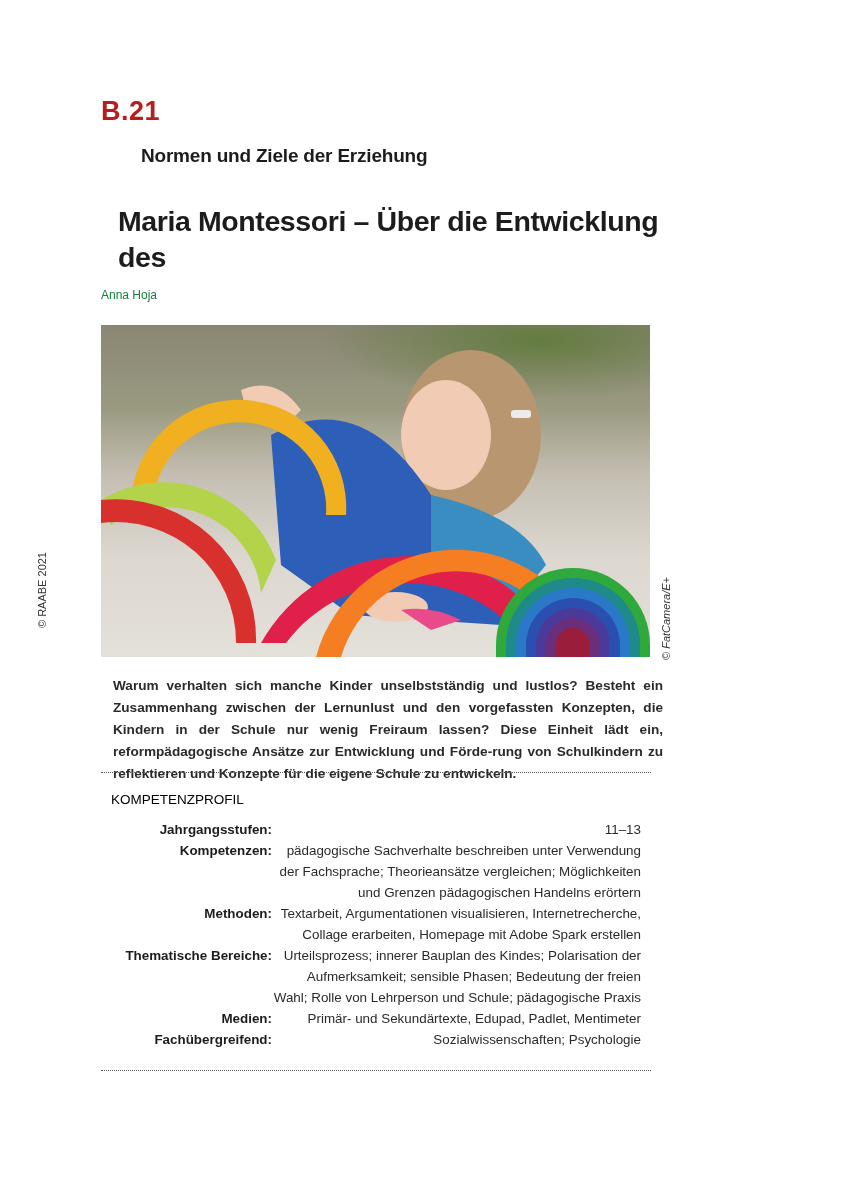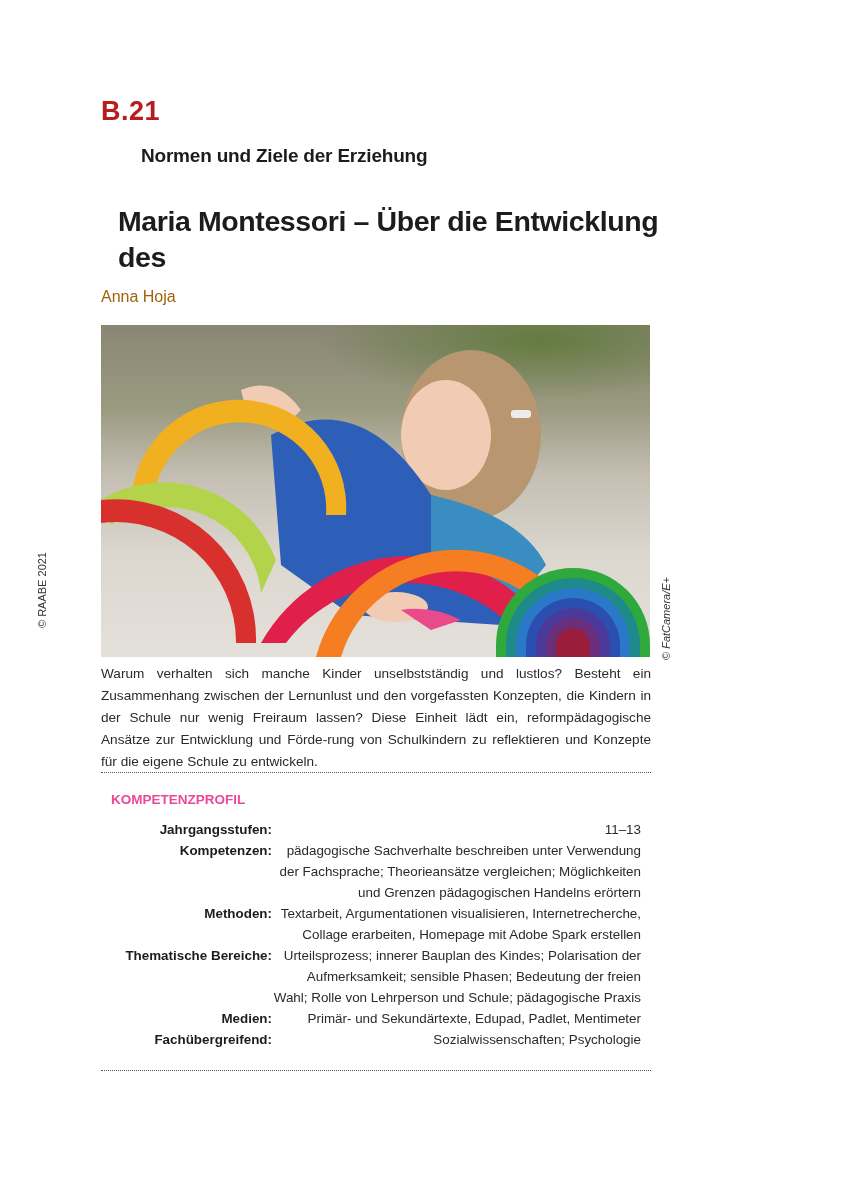--- a/index.html
+++ b/index.html
@@ -13,44 +13,44 @@
   }
   .subject {
     position: absolute; left: 101px; top: 145px; font-size: 19px; font-weight: bold;
     color: #1c1c1c; letter-spacing: -0.2px; margin-left: 40px;
   }
   .title {
     position: absolute; left: 101px; top: 186px; width: 580px; font-size: 28.5px;
     font-weight: bold; line-height: 36px; color: #1c1c1c; letter-spacing: -0.4px; margin: 17px;
   }
   .author {
-    position: absolute; left: 101px; top: 288px; font-size: 16px; color: #a16207;
+    position: absolute; left: 101px; top: 288px; font-size: 12px; color: #15803d;
   }
   .photo {
     position: absolute; left: 101px; top: 325px; width: 549px; height: 332px; overflow: hidden;
     background: linear-gradient(180deg, #8d8a78 0%, #7c8a60 25%, #b9b3a5 45%, #d8d4cc 70%, #e2ded6 100%);
   }
   .photo svg { display: block; width: 100%; height: 100%; }
   .side-left {
     position: absolute; left: 36px; top: 628px; transform: rotate(-90deg); transform-origin: left top;
     font-size: 11px; color: #333; white-space: nowrap;
   }
   .side-right {
     position: absolute; left: 660px; top: 660px; transform: rotate(-90deg); transform-origin: left top;
     font-size: 11px; font-style: italic; color: #333; white-space: nowrap;
   }
   .intro {
     position: absolute; left: 101px; top: 663px; width: 550px; font-size: 13.6px; line-height: 22px;
-    color: #2a2a2a; text-align: justify; margin: 0; hyphens: manual;
+    color: #2a2a2a; text-align: justify; margin: 12px; hyphens: manual; font-weight: bold;
   }
   .rule {
     position: absolute; left: 101px; width: 550px; height: 0; border-top: 1.5px dotted #555;
   }
   .profile-head {
-    position: absolute; left: 111px; top: 792px; font-size: 13.5px; font-weight: bold; color: #ec4899;
+    position: absolute; left: 111px; top: 792px; font-size: 13.5px; font-weight: normal; color: #000000;
   }
   .profile {
     position: absolute; left: 111px; top: 819px; width: 530px; font-size: 13.4px; line-height: 21px;
     color: #2a2a2a;
   }
   .row { display: flex; text-align: right; }
   .row .k { width: 161px; flex: none; font-weight: bold; color: #1c1c1c; }
   .row .v { flex: 1; }
 </style>
 </head>

